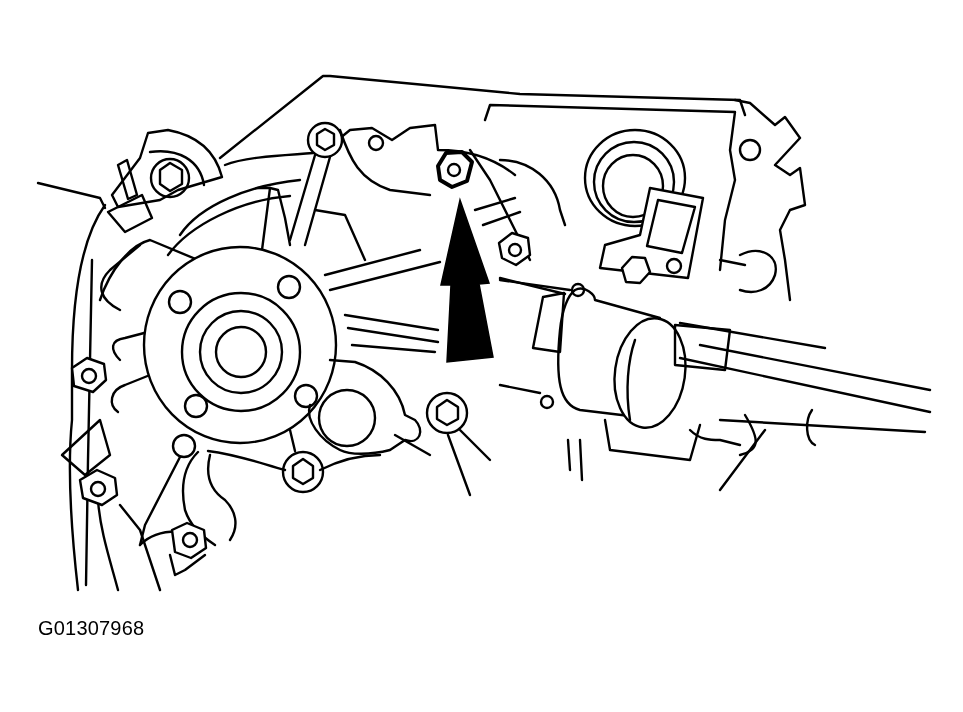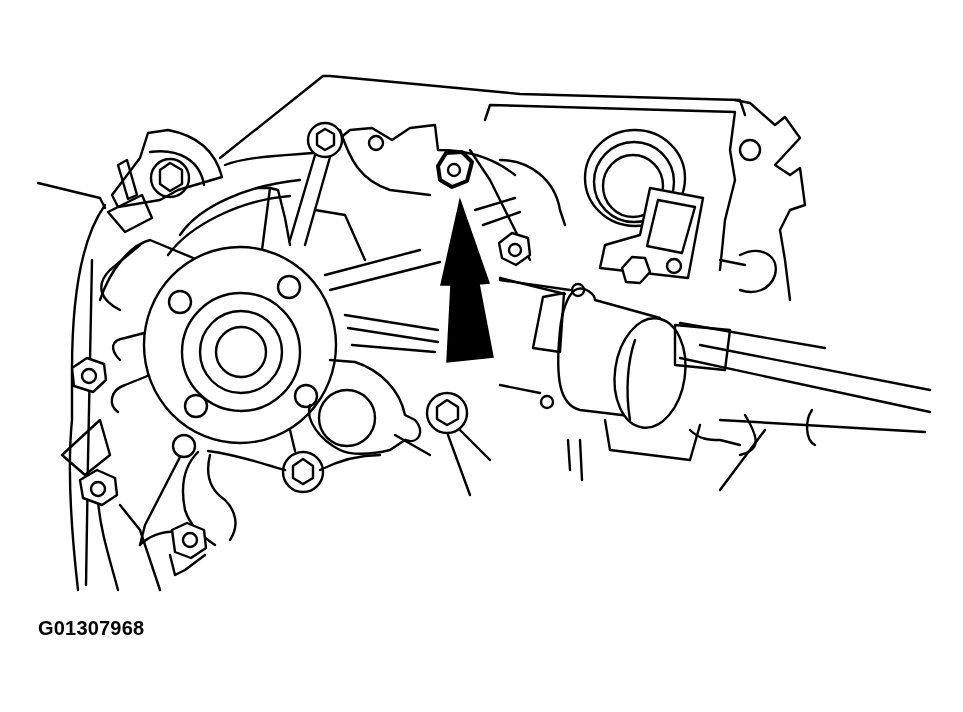--- a/index.html
+++ b/index.html
@@ -38,21 +38,21 @@
       fill: #fff;
       stroke: #000;
       stroke-width: 4;
       stroke-linejoin: round;
     }
     .figure-id {
       position: absolute;
       left: 38px;
       top: 617px;
       font-size: 20px;
-      font-weight: bold;
+      font-weight: normal;
       color: #000;
       letter-spacing: 0.2px;
     }
   </style>
 </head>
 <body>
 
 <svg id="diagram" viewBox="0 0 963 712" xmlns="http://www.w3.org/2000/svg">
 
   <g>

